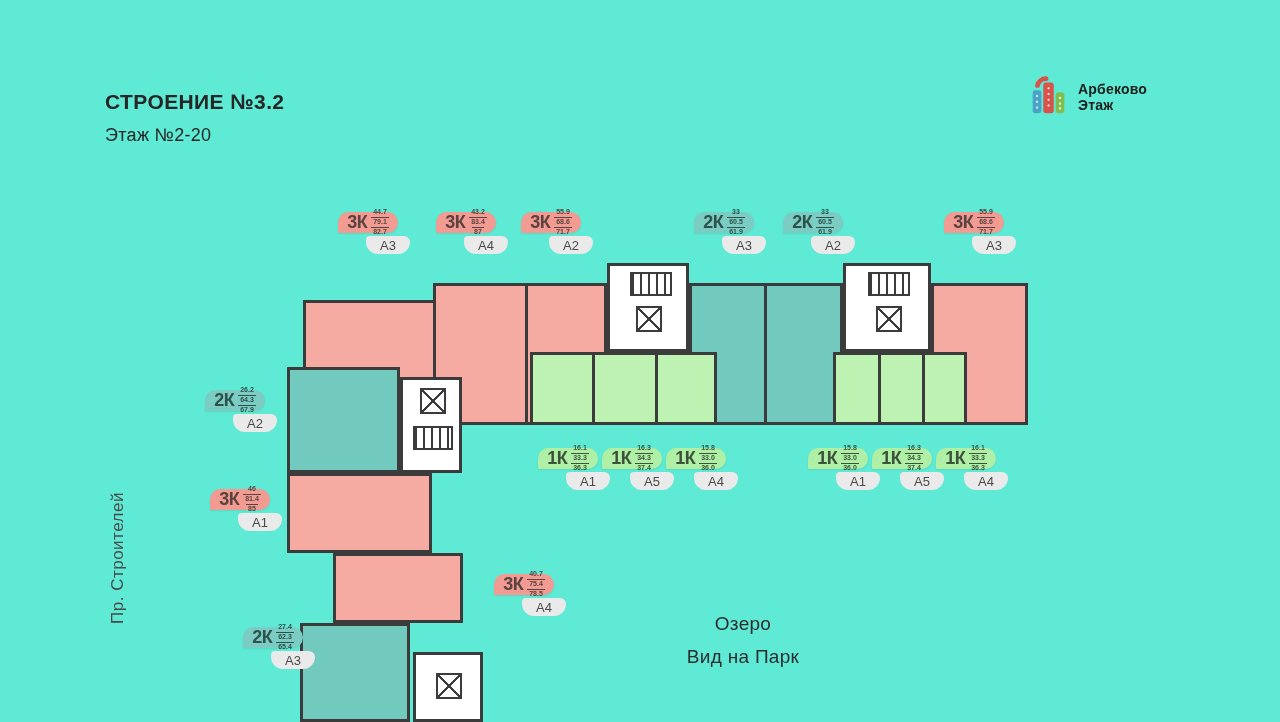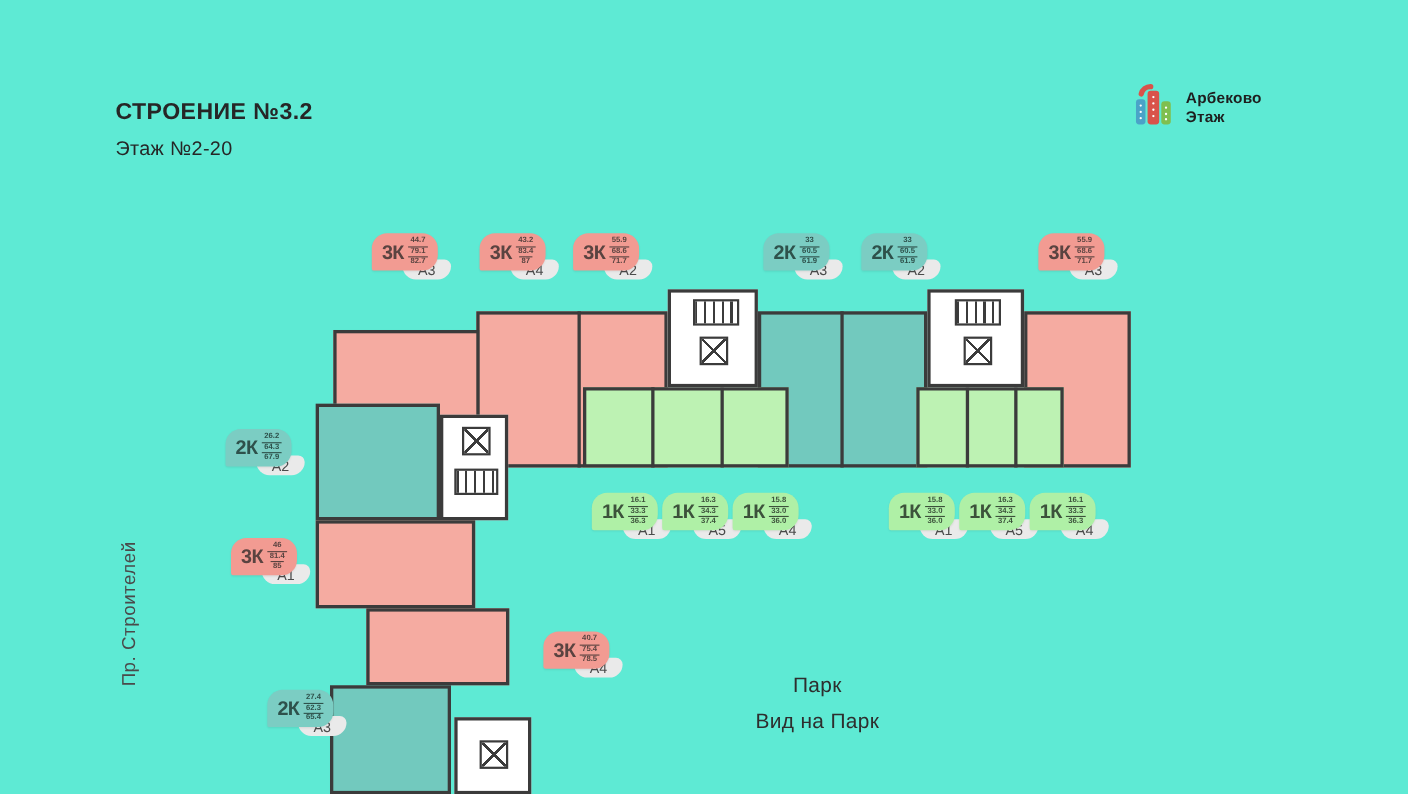--- a/index.html
+++ b/index.html
@@ -33,21 +33,21 @@
   .elev{position:absolute;border:2px solid var(--wall,#3B3B3B);box-sizing:border-box;background:
         linear-gradient(to top right,transparent 46%,var(--wall,#3B3B3B) 46% 54%,transparent 54%),
         linear-gradient(to bottom right,transparent 46%,var(--wall,#3B3B3B) 46% 54%,transparent 54%);}
 
   
   .tag{position:absolute;width:66px;height:48px;cursor:pointer;}
   .tag-code{position:absolute;right:-6px;top:24px;min-width:30px;height:18px;padding:0 7px;
             background:var(--codebg,#EAEAEA);color:#4b4b4b;font-size:13px;font-weight:500;
             display:flex;align-items:center;justify-content:center;
             border-radius:4px 6px 12px 12px;z-index:1;}
-  .tag-main{position:absolute;left:0;top:0;width:60px;height:34px;border-radius:14px 14px 14px 2px;
+  .tag-main{position:absolute;left:0;top:0;width:60px;height:21px;border-radius:14px 14px 14px 2px;
             display:flex;align-items:center;justify-content:center;gap:4px;z-index:2;
             box-shadow:0 1px 2px rgba(0,0,0,.08);}
   .tag-type{font-size:18px;font-weight:700;letter-spacing:-.5px;}
   .tag-areas{display:flex;flex-direction:column;align-items:center;font-size:7px;font-weight:700;
              line-height:1.25;}
   .tag-areas .a{padding:0 2px;}
   .tag-areas .a + .a{border-top:1px solid currentColor;}
 </style>
 </head>
 <body>
@@ -82,21 +82,21 @@
     </span>
     <span class="txt">
       <div>Арбеково</div>
       <div>Этаж</div>
     </span>
   </div>
 
   <div class="street">Пр. Строителей</div>
 
   <div class="yard">
-    <div>Парк</div>
+    <div>Озеро</div>
     <div>Вид на Парк</div>
   </div>
 
   <div>
 
     <div class="region r3" style="left:433px;top:283px;width:174px;height:142px"></div>
     <div class="region r2" style="left:689px;top:283px;width:154px;height:142px"></div>
     <div class="region r3" style="left:931px;top:283px;width:97px;height:142px"></div>
     <div class="region r3" style="left:303px;top:300px;width:133px;height:125px"></div>
     <div class="region r1" style="left:530px;top:352px;width:187px;height:73px"></div>

